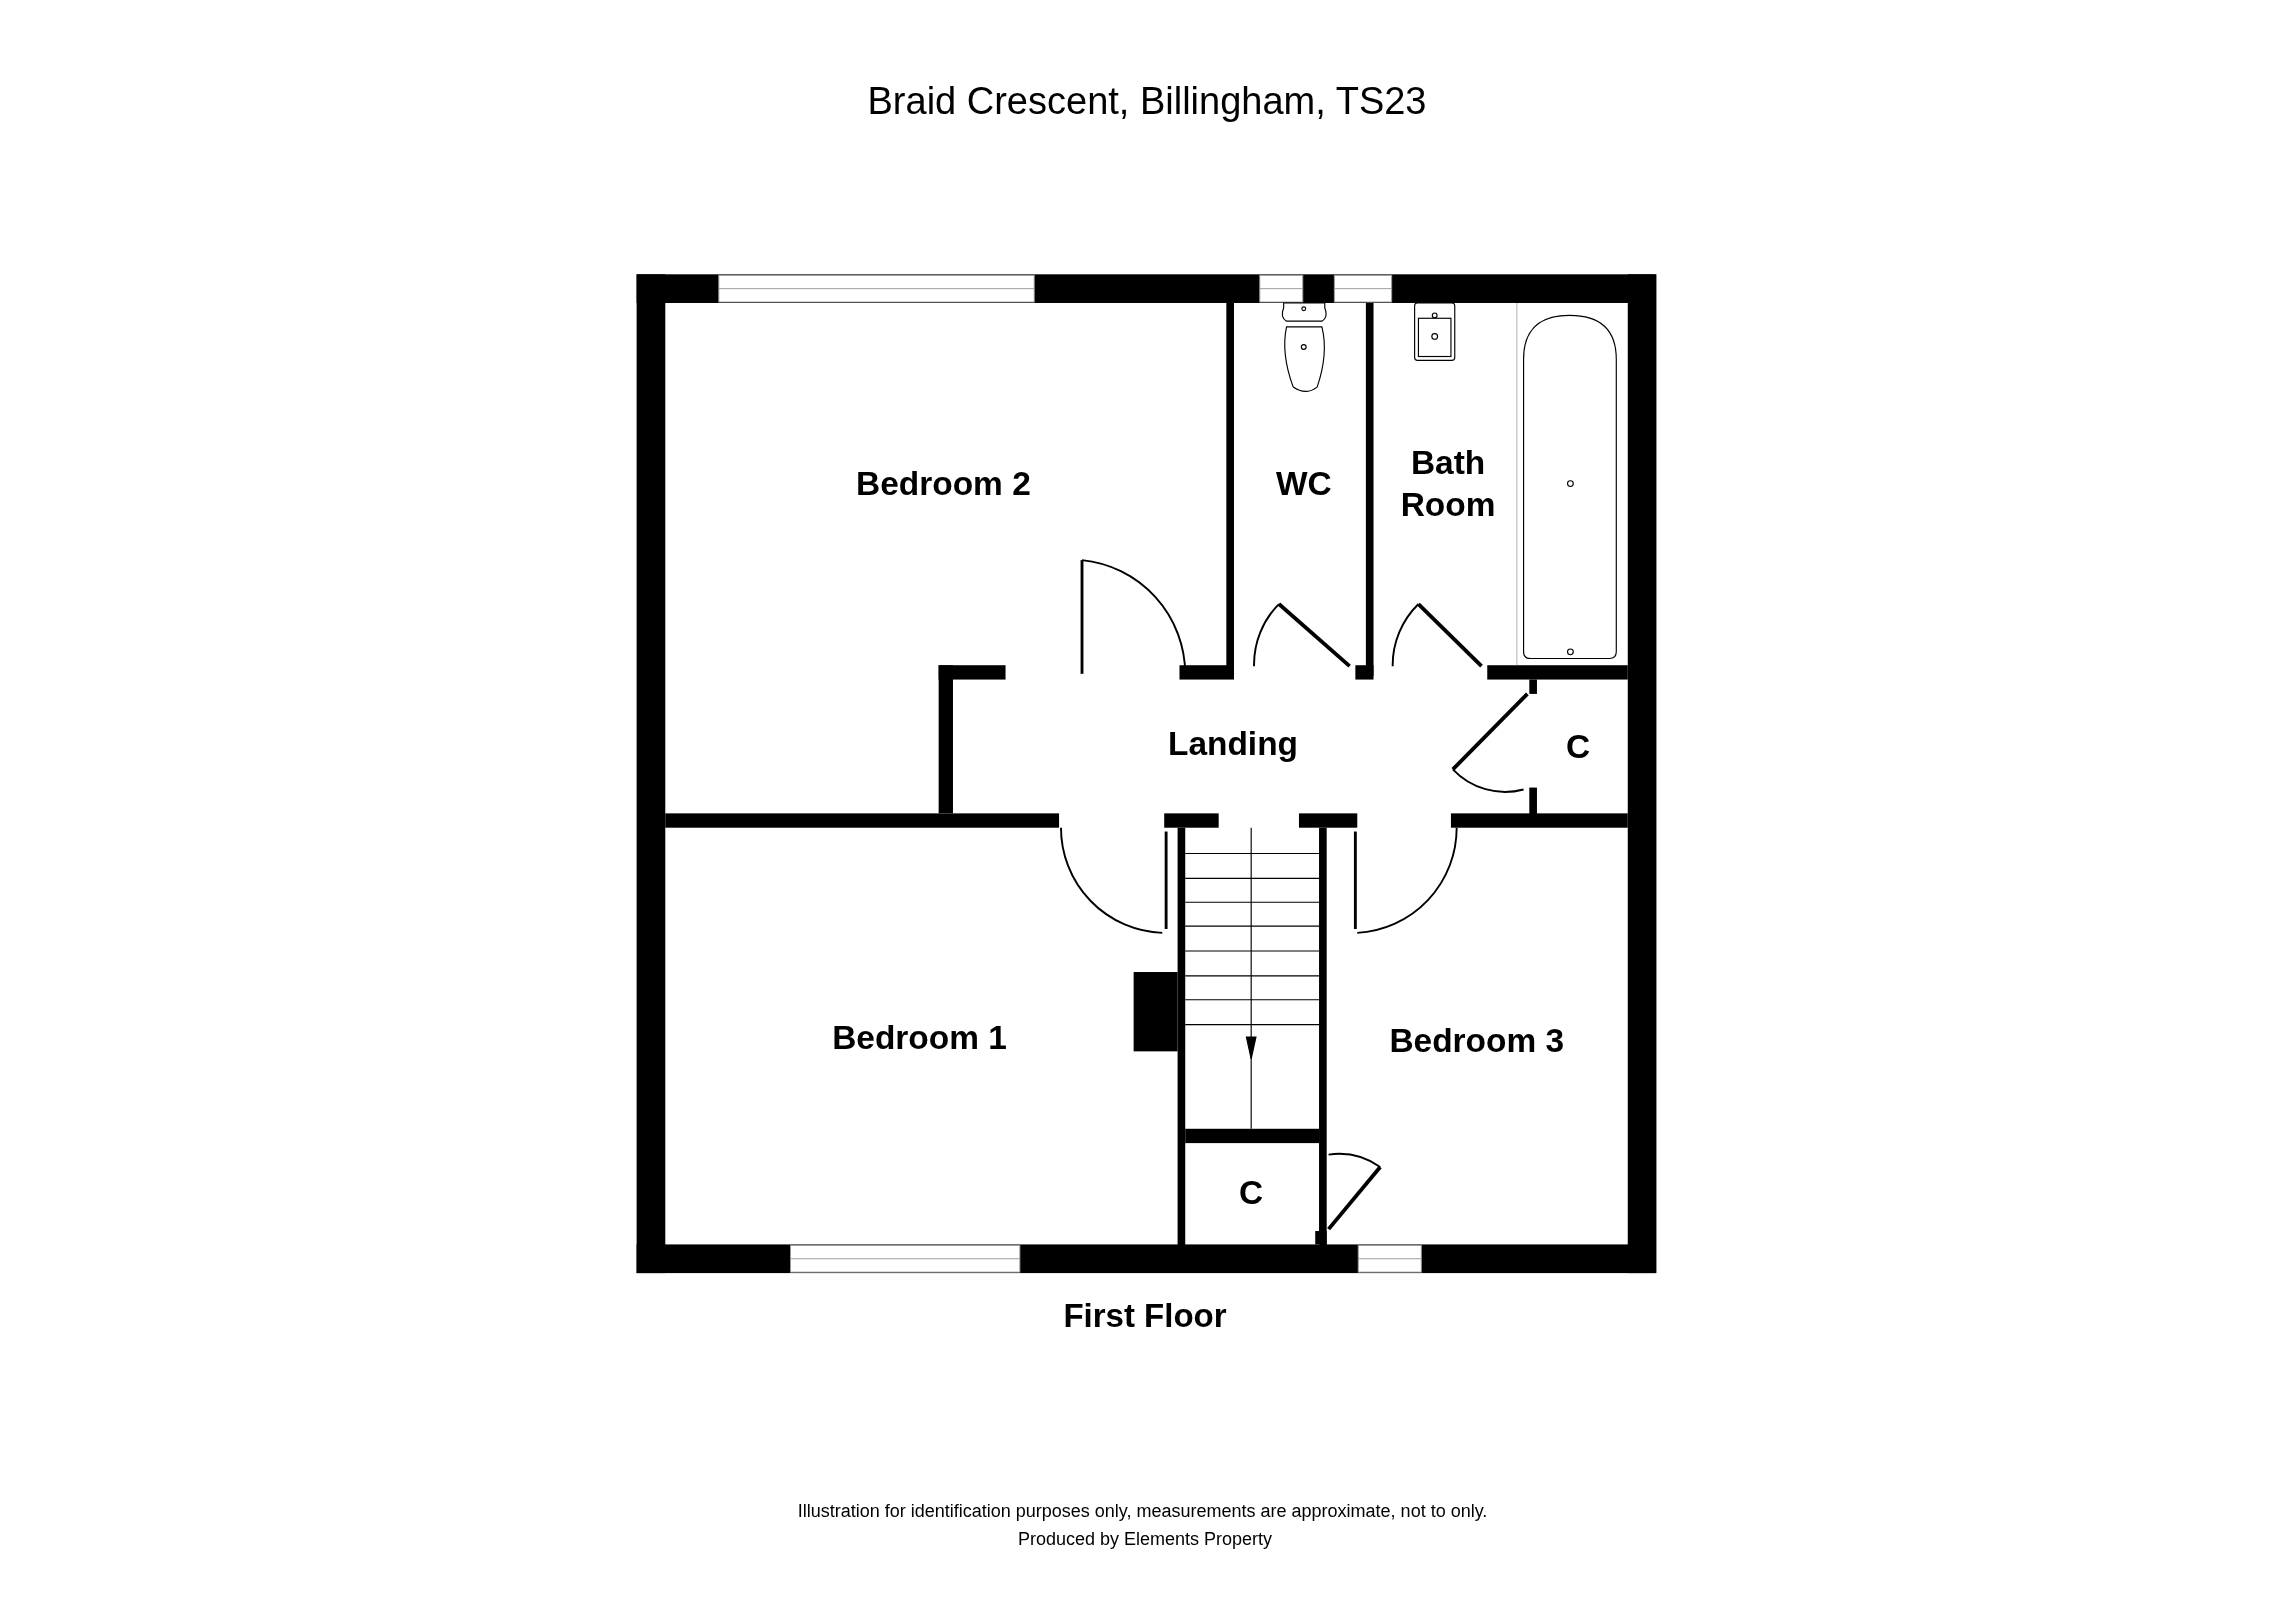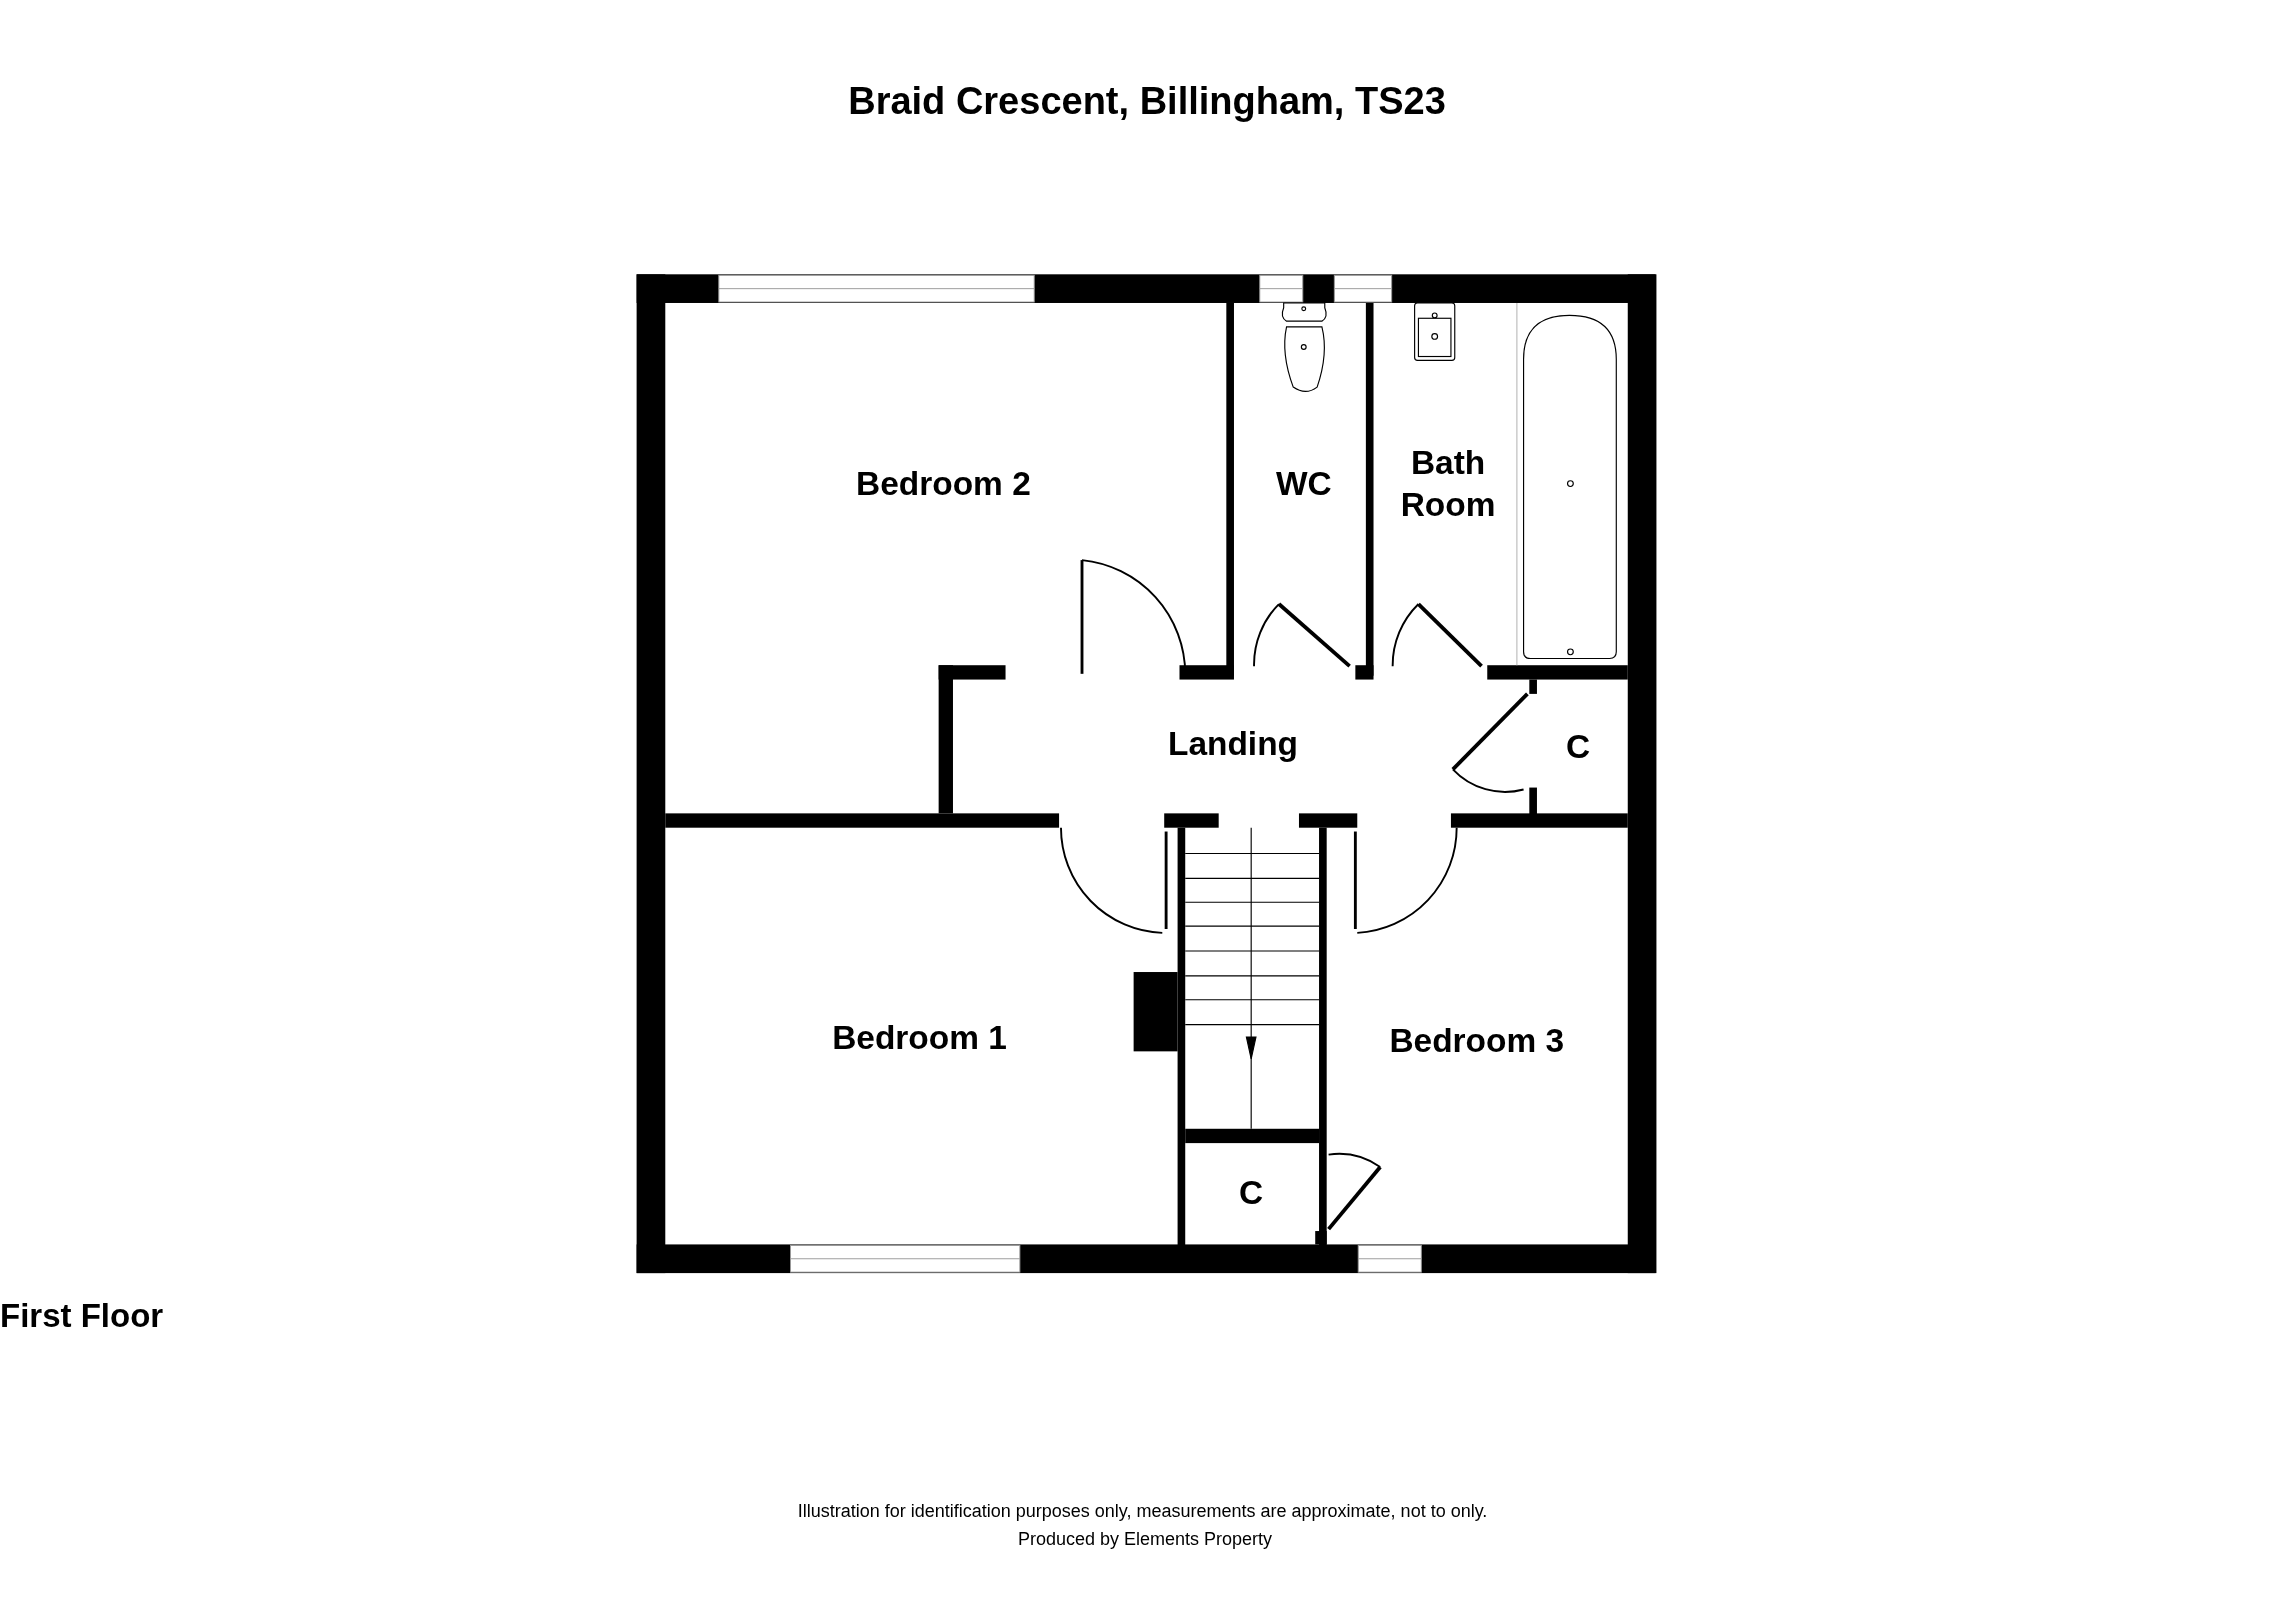--- a/index.html
+++ b/index.html
@@ -1,18 +1,18 @@
 <!DOCTYPE html>
 <html><head>
 <meta charset="utf-8">
 <style>
   html, body { margin:0; padding:0; background:#ffffff; }
   body { width:2294px; height:1621px; position:relative; overflow:hidden; font-family:"Liberation Sans", sans-serif; }
-  .title { position:absolute; top:80px; left:0; width:2294px; text-align:center; font-weight:bold; font-size:38px; color:#000; }
-  .floor-label { position:absolute; top:1297px; left:0; width:2290px; font-weight:bold; font-size:33px; color:#000; }
+  .title { position:absolute; top:80px; left:0; width:2294px; text-align:center; font-weight:normal; font-size:38px; color:#000; }
+  .floor-label { position:absolute; top:1297px; left:0; width:2290px; text-align:center; font-weight:bold; font-size:33px; color:#000; }
   .disclaimer { position:absolute; top:1501px; left:0; width:2285px; text-align:center; font-size:18px; color:#000; }
   .producer { position:absolute; top:1529px; left:0; width:2290px; text-align:center; font-size:18px; color:#000; }
   svg { position:absolute; left:0; top:0; }
   .room-label { font-family:"Liberation Sans", sans-serif; font-weight:bold; font-size:35px; fill:#000; text-anchor:middle; }
 </style>
 </head>
 <body>
 
 <div class="title">Braid Crescent, Billingham, TS23</div>
 

